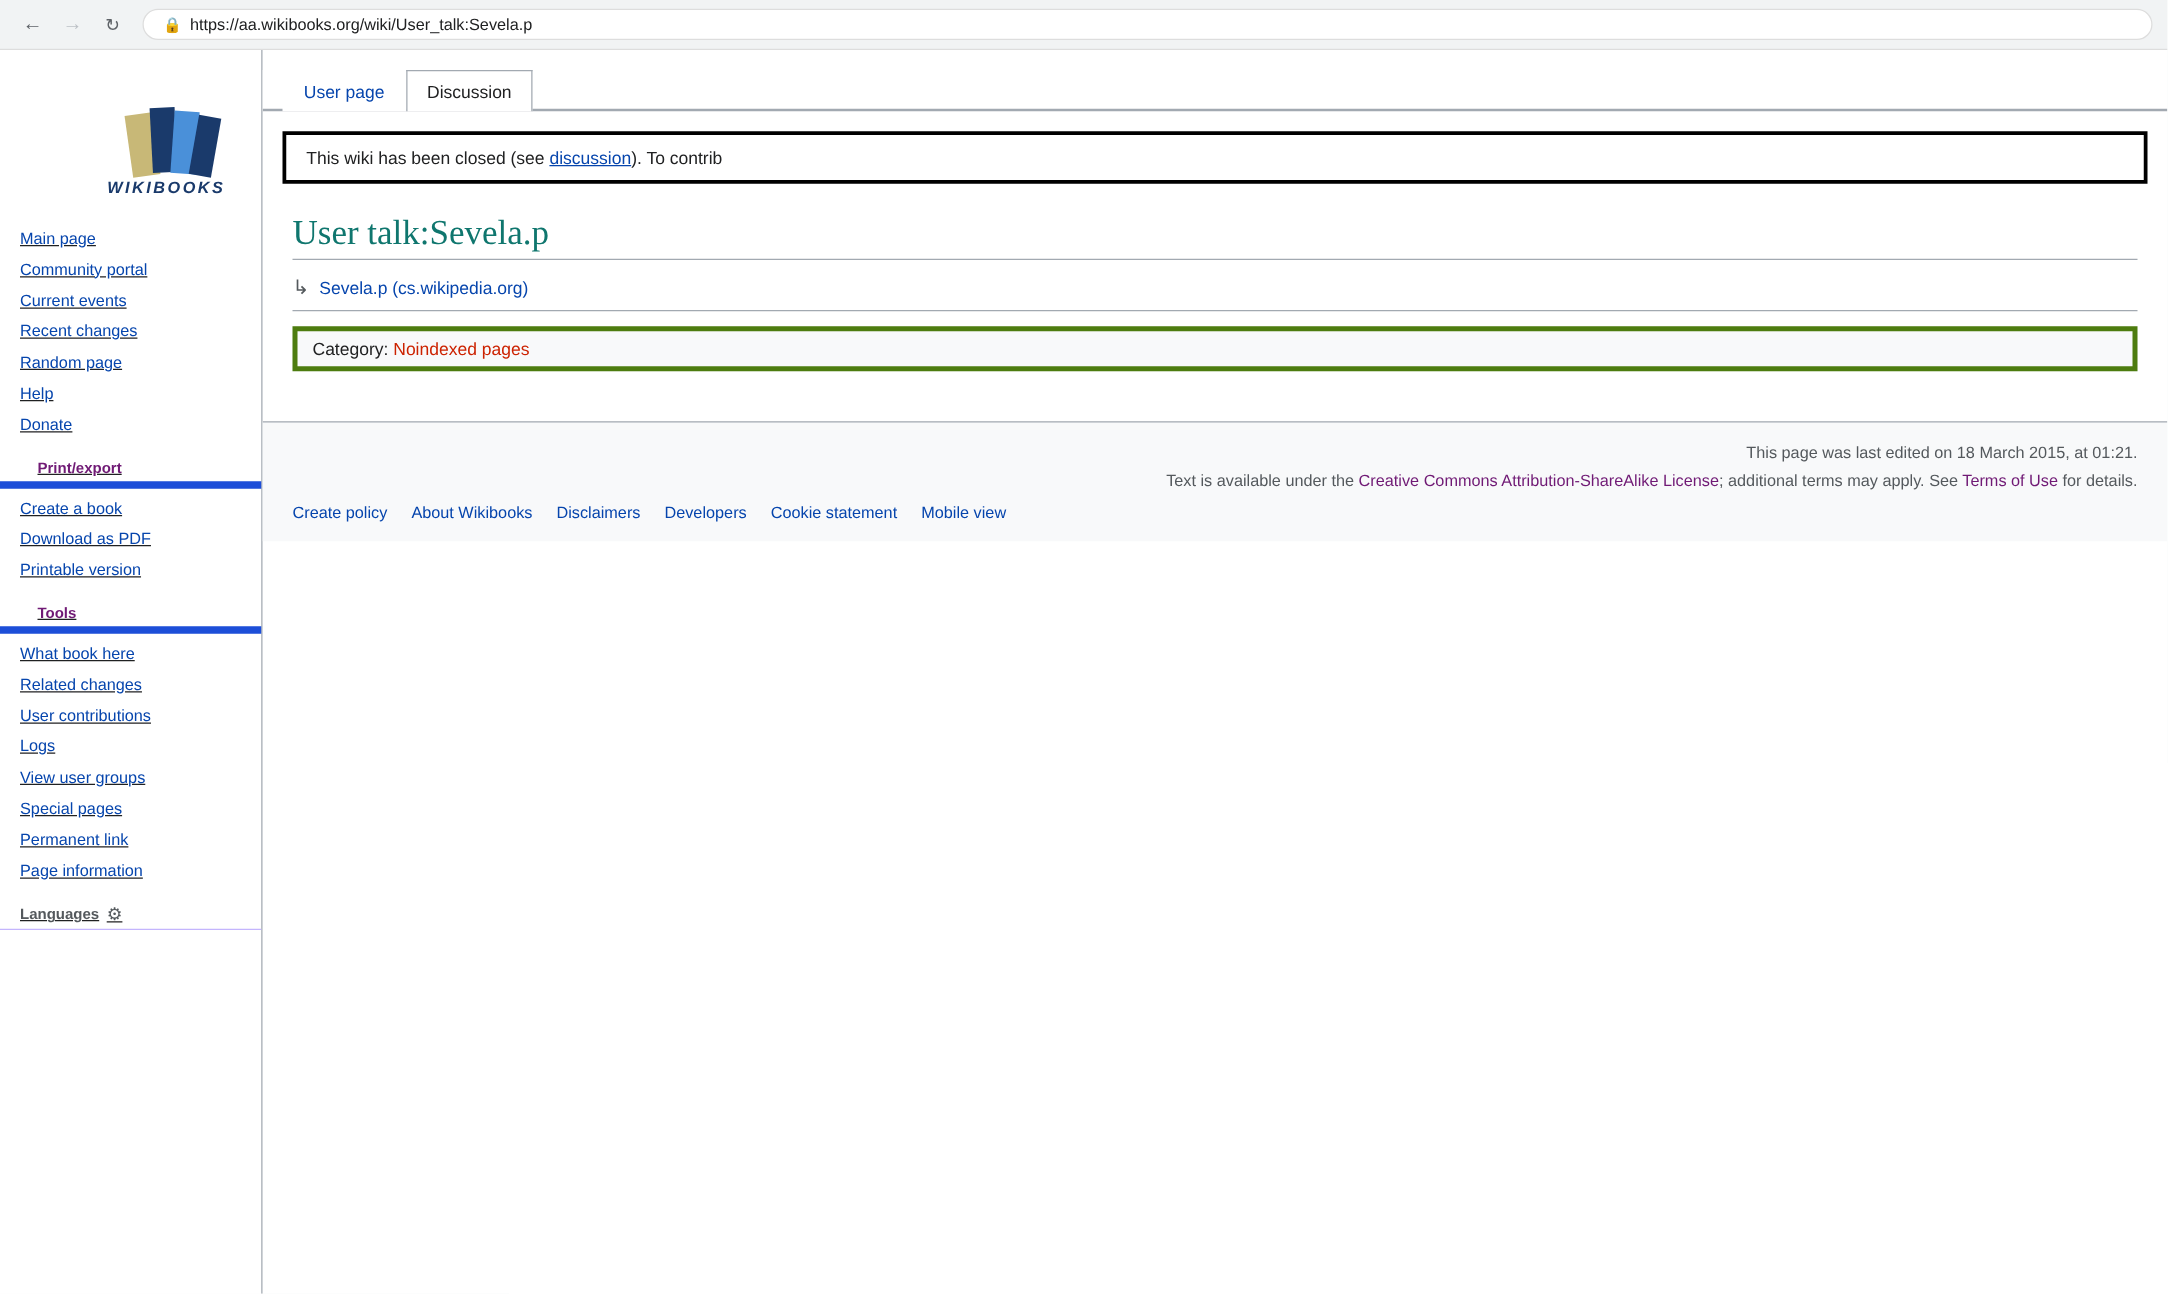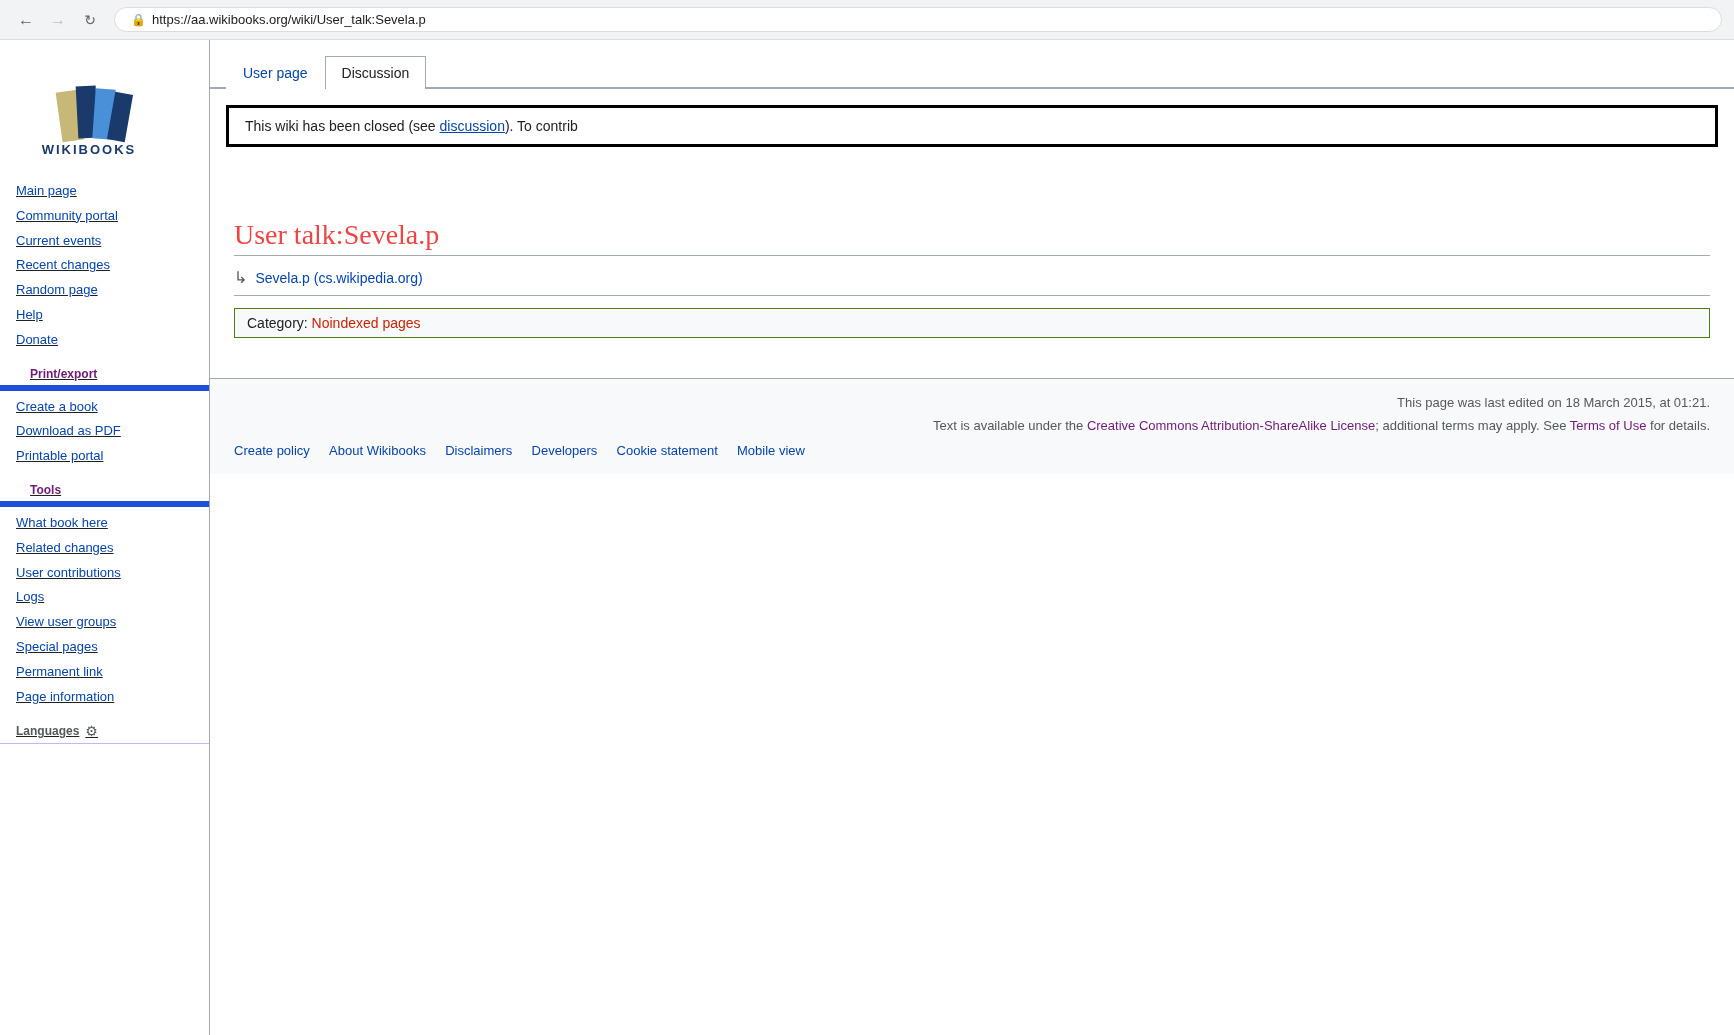--- a/index.html
+++ b/index.html
@@ -62,22 +62,23 @@
 
     
     .sidebar {
       width: 210px;
       min-width: 210px;
       padding: 16px 0;
       background: #fff;
       border-right: 1px solid #a2a9b1;
     }
     .logo-area {
-      padding: 10px 29px 20px;
-      text-align: left;
+      padding: 10px 16px 20px;
+      text-align: right;
+      font-style: italic;
     }
     .sidebar-section { margin-bottom: 8px; text-decoration: underline; }
     .sidebar-section-title {
       font-size: 12px;
       font-weight: bold;
       color: #701a75;
       padding: 6px 30px 4px;
       border-bottom: 6px solid #1d4ed8;
       margin-bottom: 4px;
     }
@@ -152,42 +153,41 @@
     .notice-box a { color: #0645ad; }
 
     
     .article-area {
       padding: 8px 24px 20px;
     }
     .page-title {
       font-family: 'Linux Libertine', Georgia, serif;
       font-size: 28px;
       font-weight: normal;
-      color: #ef4444;
+      color: #0f766e;
       border-bottom: 1px solid #a2a9b1;
       padding-bottom: 4px;
       margin-bottom: 12px;
-      margin-top: 48px;
     }
     .redirect-line {
       display: flex;
       align-items: center;
       gap: 8px;
       margin-bottom: 12px;
       padding-bottom: 8px;
       border-bottom: 1px solid #a2a9b1;
     }
     .redirect-arrow {
       font-size: 16px;
       color: #54595d;
     }
     .redirect-link { color: #0645ad; text-decoration: none; font-size: 14px; }
 
     .category-box {
-      border: 1px solid #4d7c0f;
+      border: 4px solid #4d7c0f;
       padding: 6px 12px;
       font-size: 14px;
       background: #f8f9fa;
     }
     .category-label { color: #202122; }
     .category-link { color: #cc2200; text-decoration: none; }
 
     
     .footer {
       padding: 16px 24px;
@@ -255,21 +255,21 @@
       <a class="sidebar-link" href="#">Recent changes</a>
       <a class="sidebar-link" href="#">Random page</a>
       <a class="sidebar-link" href="#">Help</a>
       <a class="sidebar-link" href="#">Donate</a>
     </div>
 
     <div class="sidebar-section">
       <div class="sidebar-section-title">Print/export</div>
       <a class="sidebar-link" href="#">Create a book</a>
       <a class="sidebar-link" href="#">Download as PDF</a>
-      <a class="sidebar-link" href="#">Printable portal</a>
+      <a class="sidebar-link" href="#">Printable version</a>
     </div>
 
     <div class="sidebar-section">
       <div class="sidebar-section-title">Tools</div>
       <a class="sidebar-link" href="#">What book here</a>
       <a class="sidebar-link" href="#">Related changes</a>
       <a class="sidebar-link" href="#">User contributions</a>
       <a class="sidebar-link" href="#">Logs</a>
       <a class="sidebar-link" href="#">View user groups</a>
       <a class="sidebar-link" href="#">Special pages</a>

